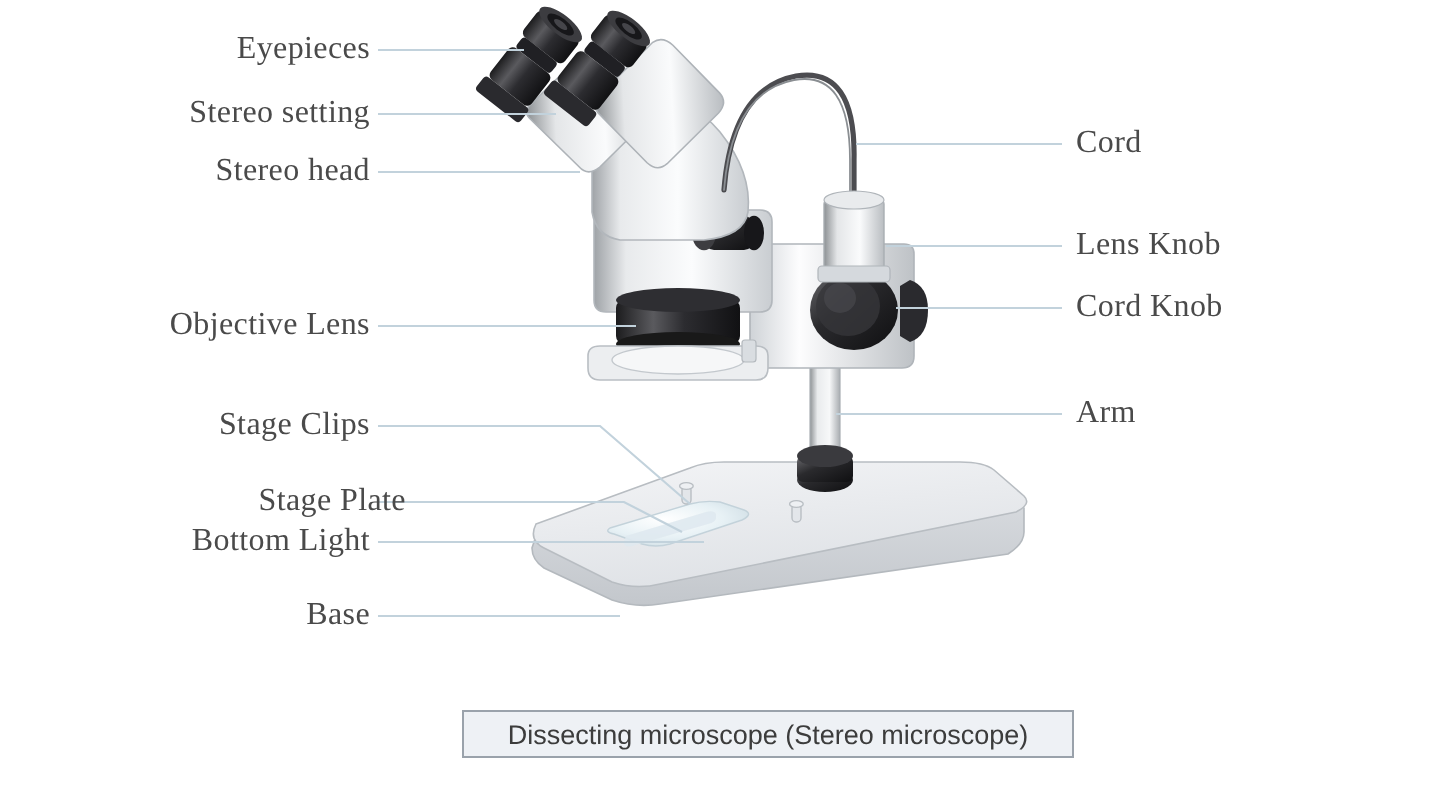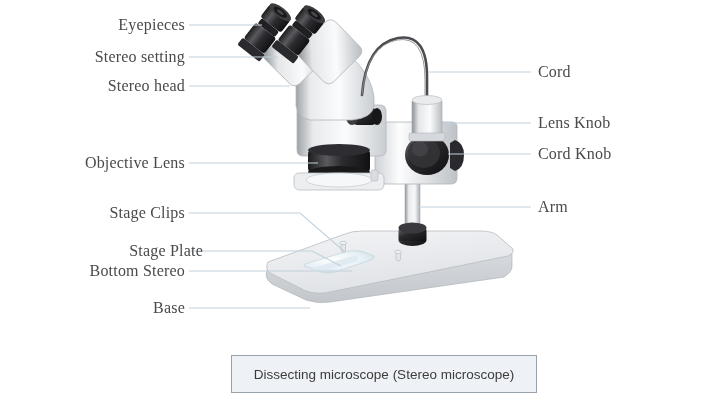--- a/index.html
+++ b/index.html
@@ -34,21 +34,21 @@
     fill: none;
     stroke: #c2d2dc;
     stroke-width: 1.1;
   }
   #figure { position: absolute; left: 0; top: 0; }
   .caption-box {
     position: absolute;
     left: 231px;
     top: 355px;
     width: 306px;
-    height: 38px;
+    height: 24px;
     background: #eef1f5;
     border: 1px solid #9aa2ab;
     box-sizing: border-box;
     display: flex;
     align-items: center;
     justify-content: center;
   }
   .caption-text {
     font-family: "Liberation Sans", "DejaVu Sans", sans-serif;
     font-size: 13.5px;
@@ -228,21 +228,21 @@
     <line x1="448" y1="154" x2="531" y2="154"></line>
     <line x1="418" y1="207" x2="531" y2="207"></line>
   </svg>
 
   <div class="label left" style="right:535px; top:25px;"><span>Eyepieces</span></div>
   <div class="label left" style="right:535px; top:57px;"><span>Stereo setting</span></div>
   <div class="label left" style="right:535px; top:86px;"><span>Stereo head</span></div>
   <div class="label left" style="right:535px; top:163px;"><span>Objective Lens</span></div>
   <div class="label left" style="right:535px; top:213px;"><span>Stage Clips</span></div>
   <div class="label left" style="right:517px; top:251px;"><span>Stage Plate</span></div>
-  <div class="label left" style="right:535px; top:271px;"><span>Bottom Stereo</span></div>
+  <div class="label left" style="right:535px; top:271px;"><span>Bottom Light</span></div>
   <div class="label left" style="right:535px; top:308px;"><span>Base</span></div>
 
   <div class="label right" style="left:538px; top:72px;"><span>Cord</span></div>
   <div class="label right" style="left:538px; top:123px;"><span>Lens Knob</span></div>
   <div class="label right" style="left:538px; top:154px;"><span>Cord Knob</span></div>
   <div class="label right" style="left:538px; top:207px;"><span>Arm</span></div>
 
   <div class="caption-box">
     <span class="caption-text">Dissecting microscope (Stereo microscope)</span>
   </div>

